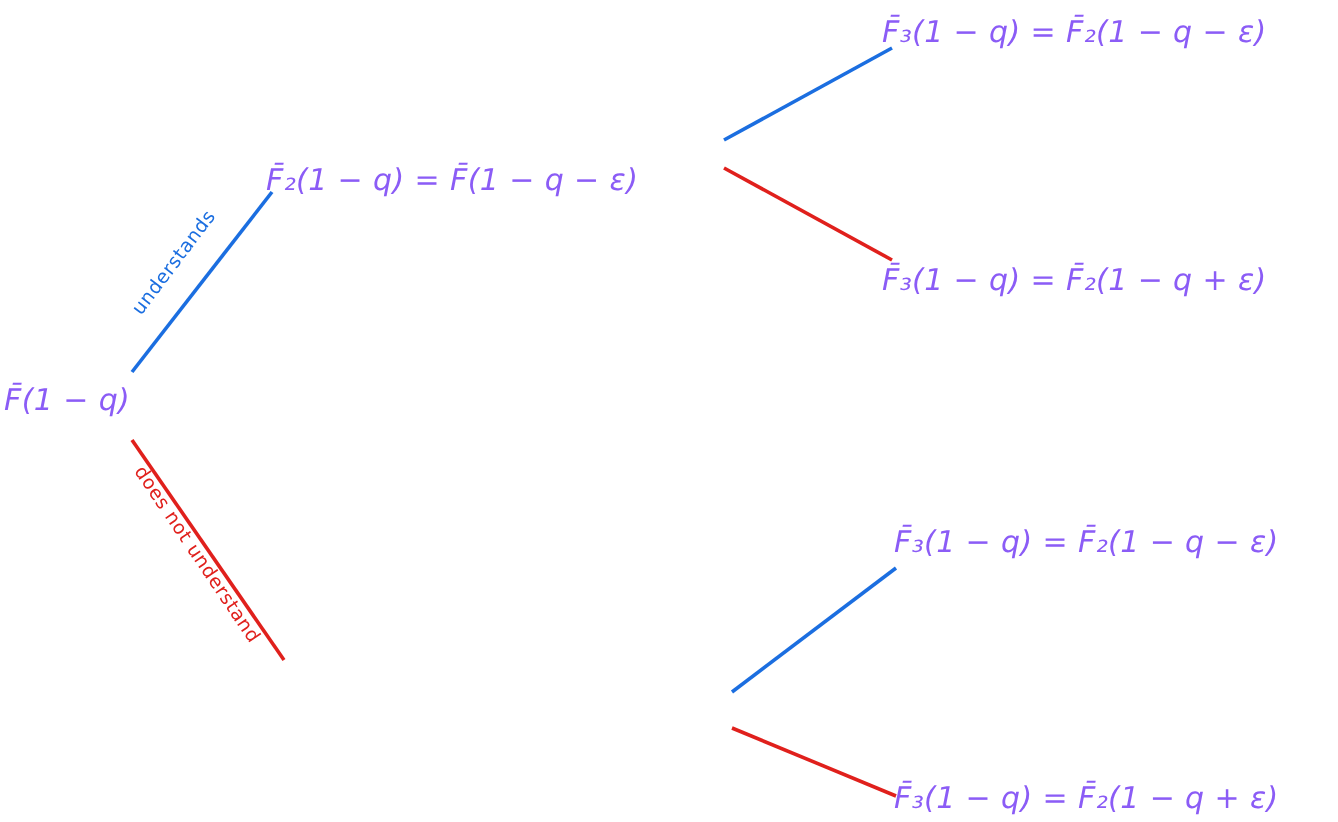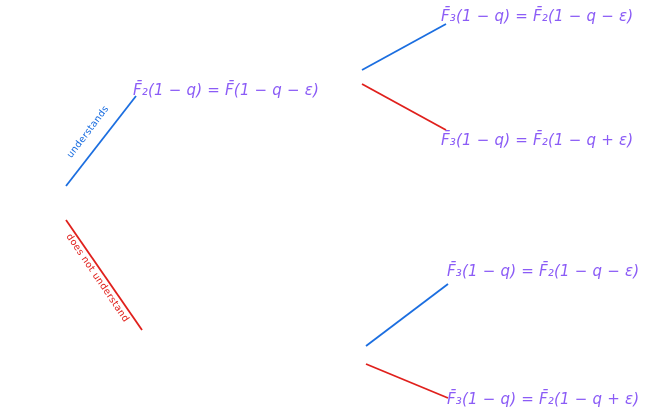--- a/index.html
+++ b/index.html
@@ -52,20 +52,21 @@
     <line x1="362" y1="70" x2="446" y2="24" stroke-width="1.8" stroke="#1b6ee0"></line>
     <line x1="362" y1="84" x2="446" y2="130" stroke-width="1.8" stroke="#e0201c"></line>
     <line x1="366" y1="346" x2="448" y2="284" stroke-width="1.8" stroke="#1b6ee0"></line>
     <line x1="366" y1="364" x2="448" y2="398" stroke-width="1.8" stroke="#e0201c"></line>
   </svg>
 
   <div class="edge-label blue" style="left:56px; top:126px;">understands</div>
 
   <div class="edge-label red" style="left:46px; top:272px;">does not understand</div>
 
+  <div class="node" style="left:2px; top:200px;">F̄(1 − q)</div>
 
   <div class="node" style="left:133px; top:76px;margin-top:14px;">F̄₂(1 − q) = F̄(1 − q − ε)</div>
 
 
   <div class="node" style="left:441px; top:16px;">F̄₃(1 − q) = F̄₂(1 − q − ε)</div>
 
   <div class="node" style="left:441px; top:140px;">F̄₃(1 − q) = F̄₂(1 − q + ε)</div>
 
   <div class="node" style="left:447px; top:271px;">F̄₃(1 − q) = F̄₂(1 − q − ε)</div>
 

